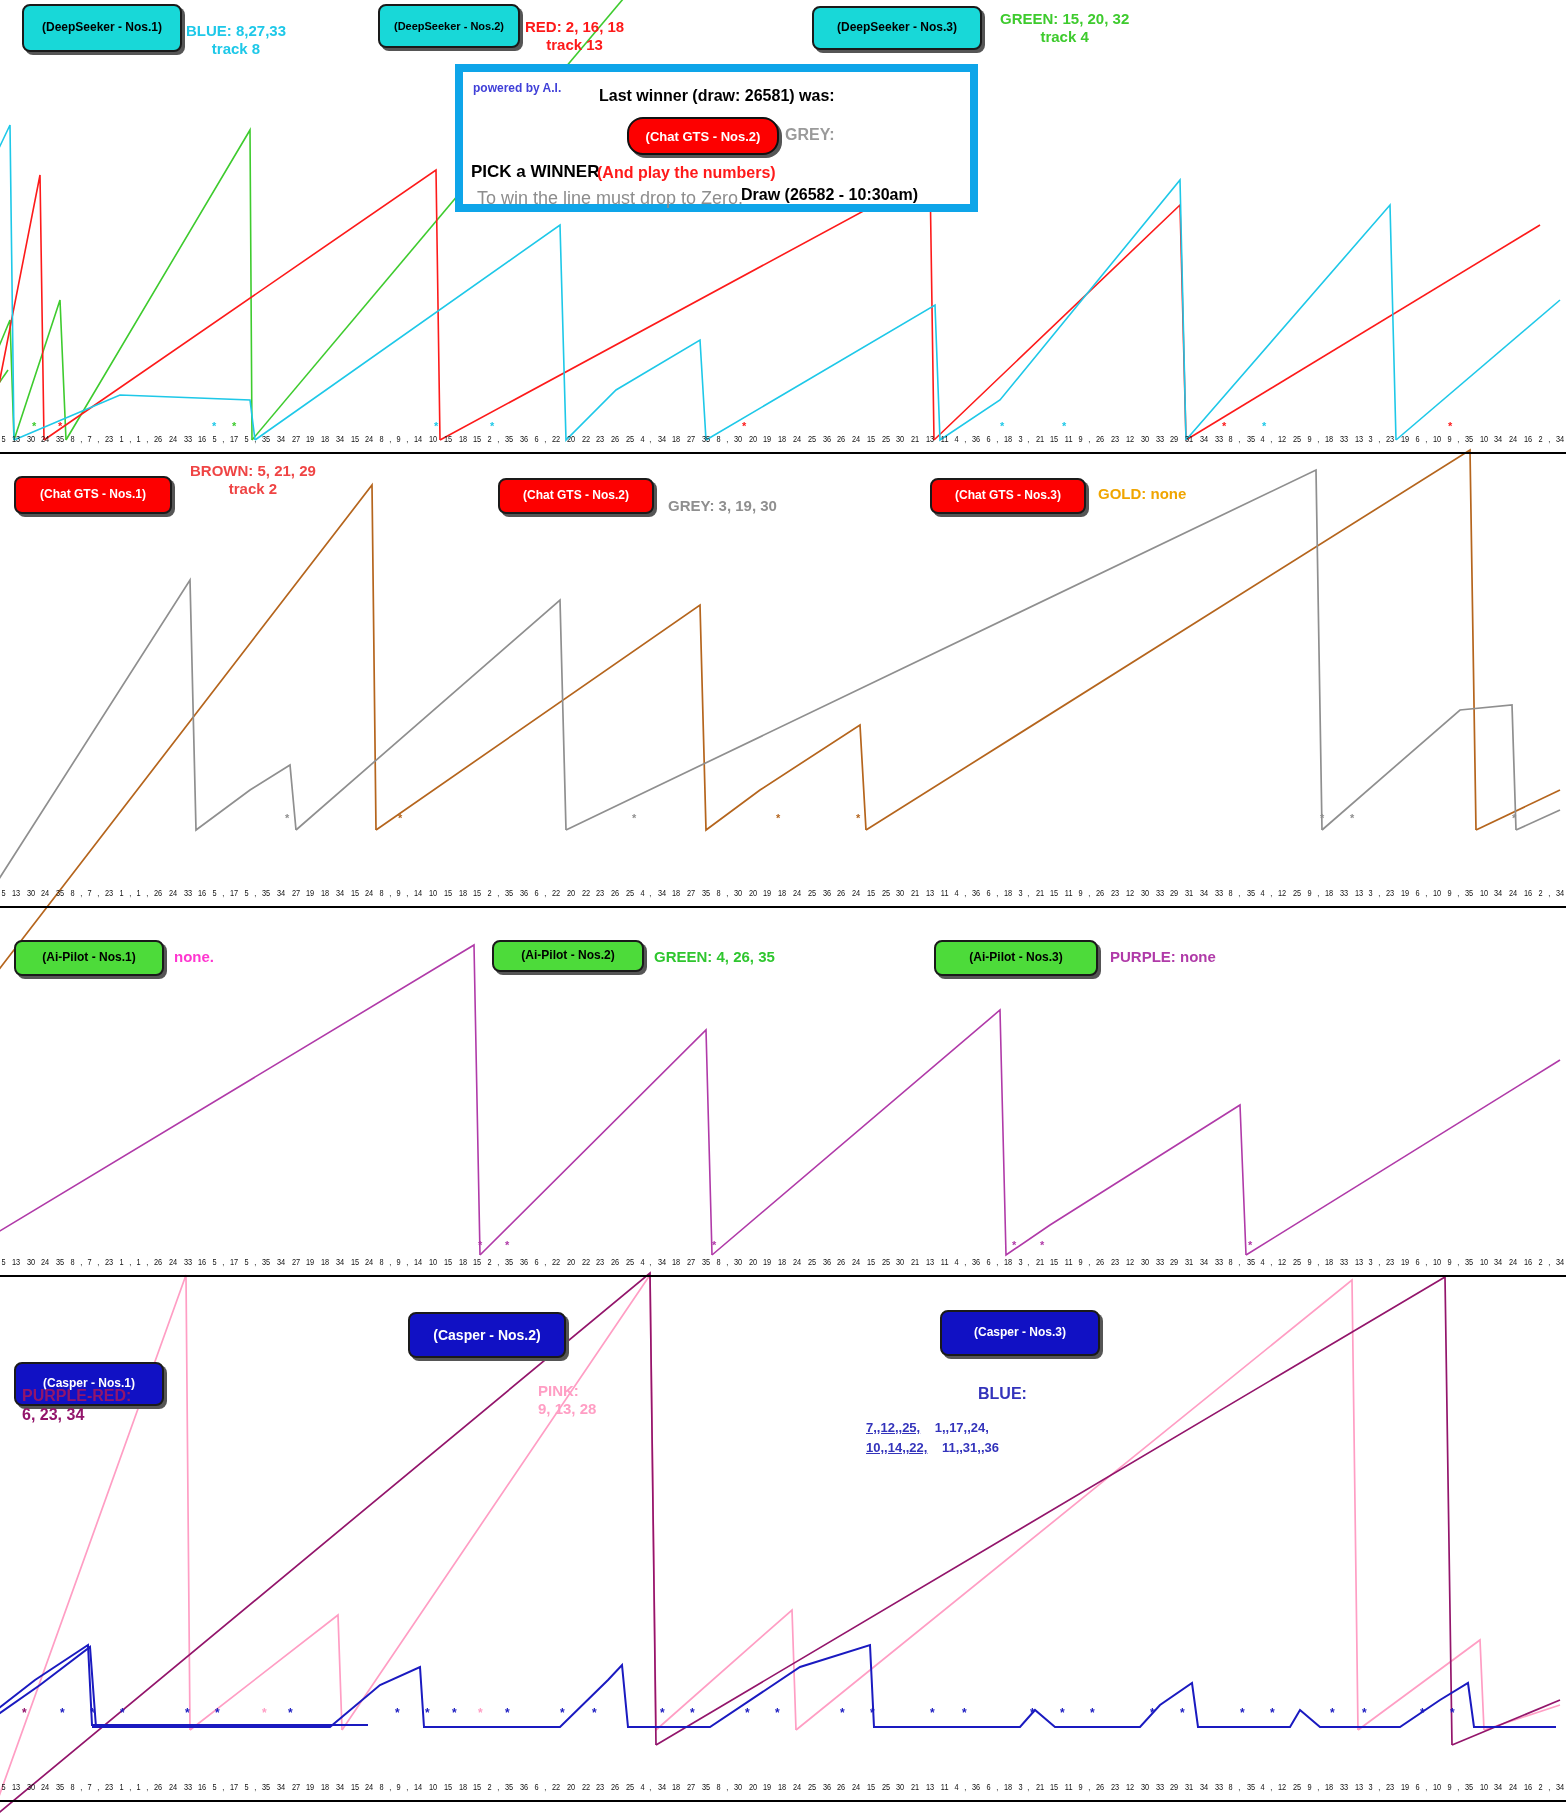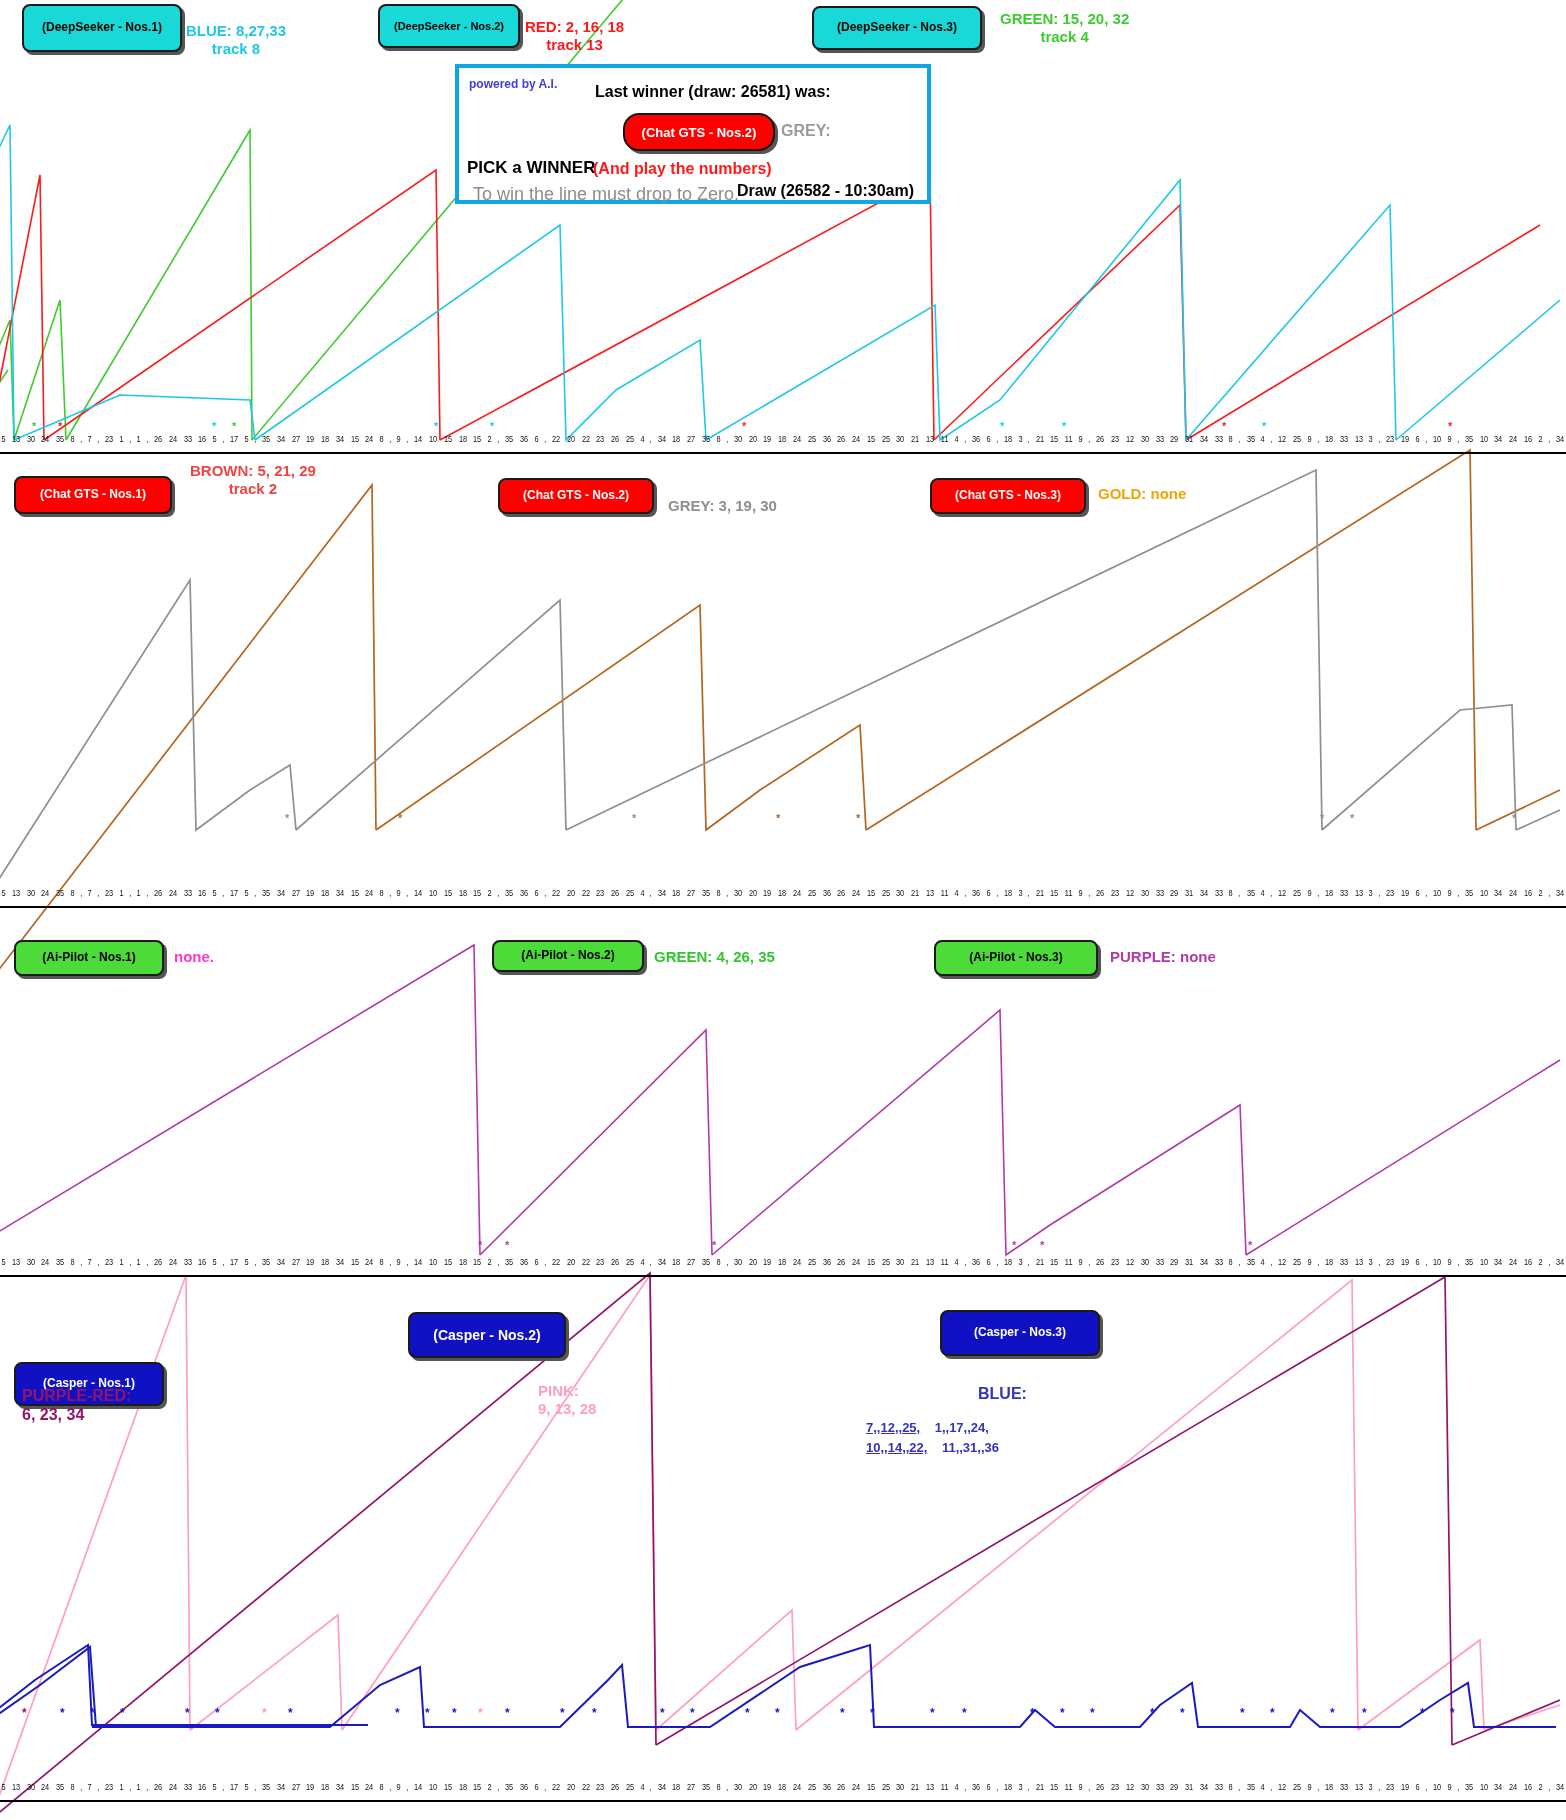--- a/index.html
+++ b/index.html
@@ -22,22 +22,23 @@
   .pill.red{background:#fd0000;color:#fff;}
   .pill.green{background:#4ddb3a;color:#000;}
   .pill.blue{background:#1111c4;color:#fff;}
 
   .lbl{position:absolute;font-weight:bold;z-index:40;line-height:1.2;text-align:center;}
 
   
   #infobox{
     position:absolute;
     left:455px;top:64px;width:468px;height:132px;
-    border:4px solid #0ea5e9;background:#fff;
+    border:8px solid #0ea5e9;background:#fff;
     z-index:60;
+    padding-left:39px;
   }
   #infobox .poweredby{position:absolute;left:10px;top:9px;color:#4040d8;font-size:12px;font-weight:bold;}
   #infobox .lastwinner{position:absolute;left:136px;top:15px;font-size:16px;font-weight:bold;color:#000;white-space:nowrap;}
   #infobox .winpill{
     position:absolute;left:164px;top:45px;width:148px;height:34px;
     background:#fd0000;color:#fff;border:2px solid #111;border-radius:16px;
     box-shadow:3px 3px 0 #555;display:flex;align-items:center;justify-content:center;
     font-size:13px;font-weight:bold;
   }
   #infobox .greytxt{position:absolute;left:322px;top:54px;color:#9a9a9a;font-size:16px;font-weight:bold;white-space:nowrap;overflow:hidden;width:138px;}

